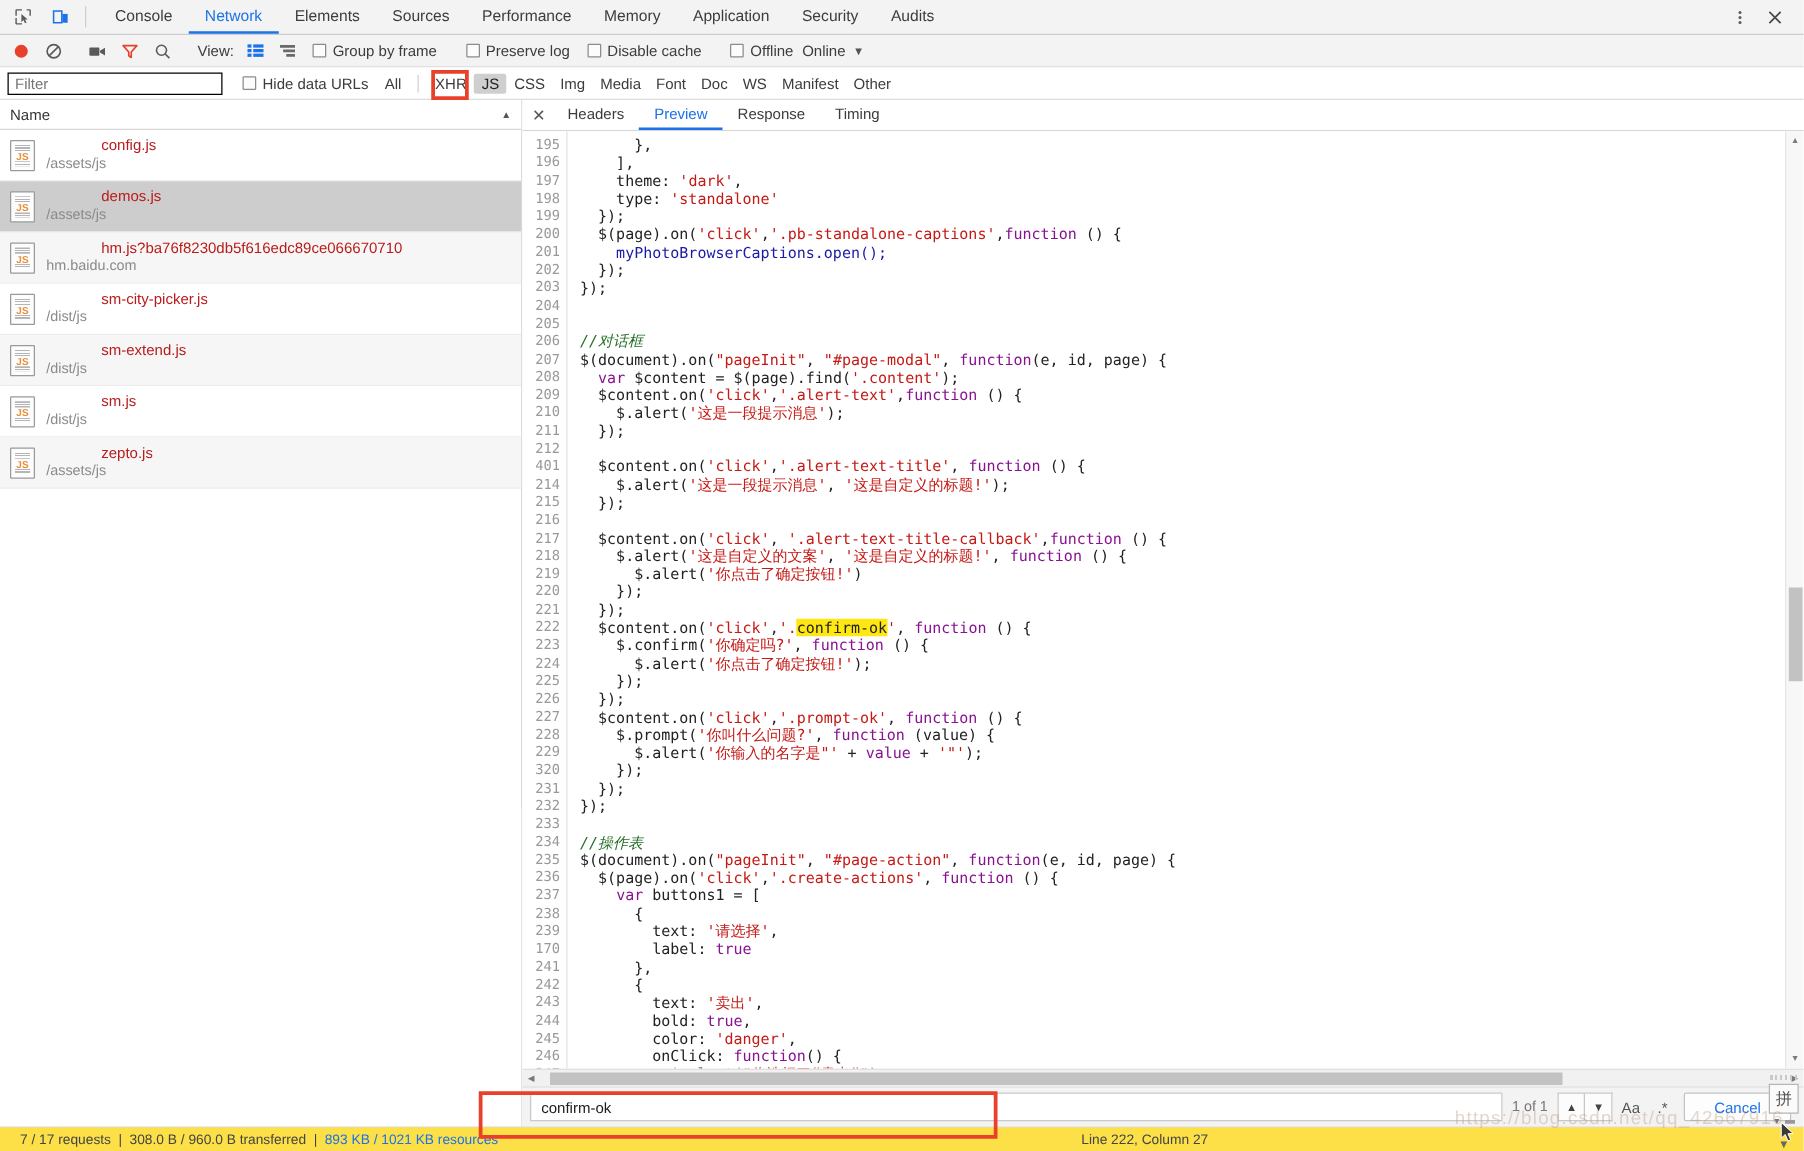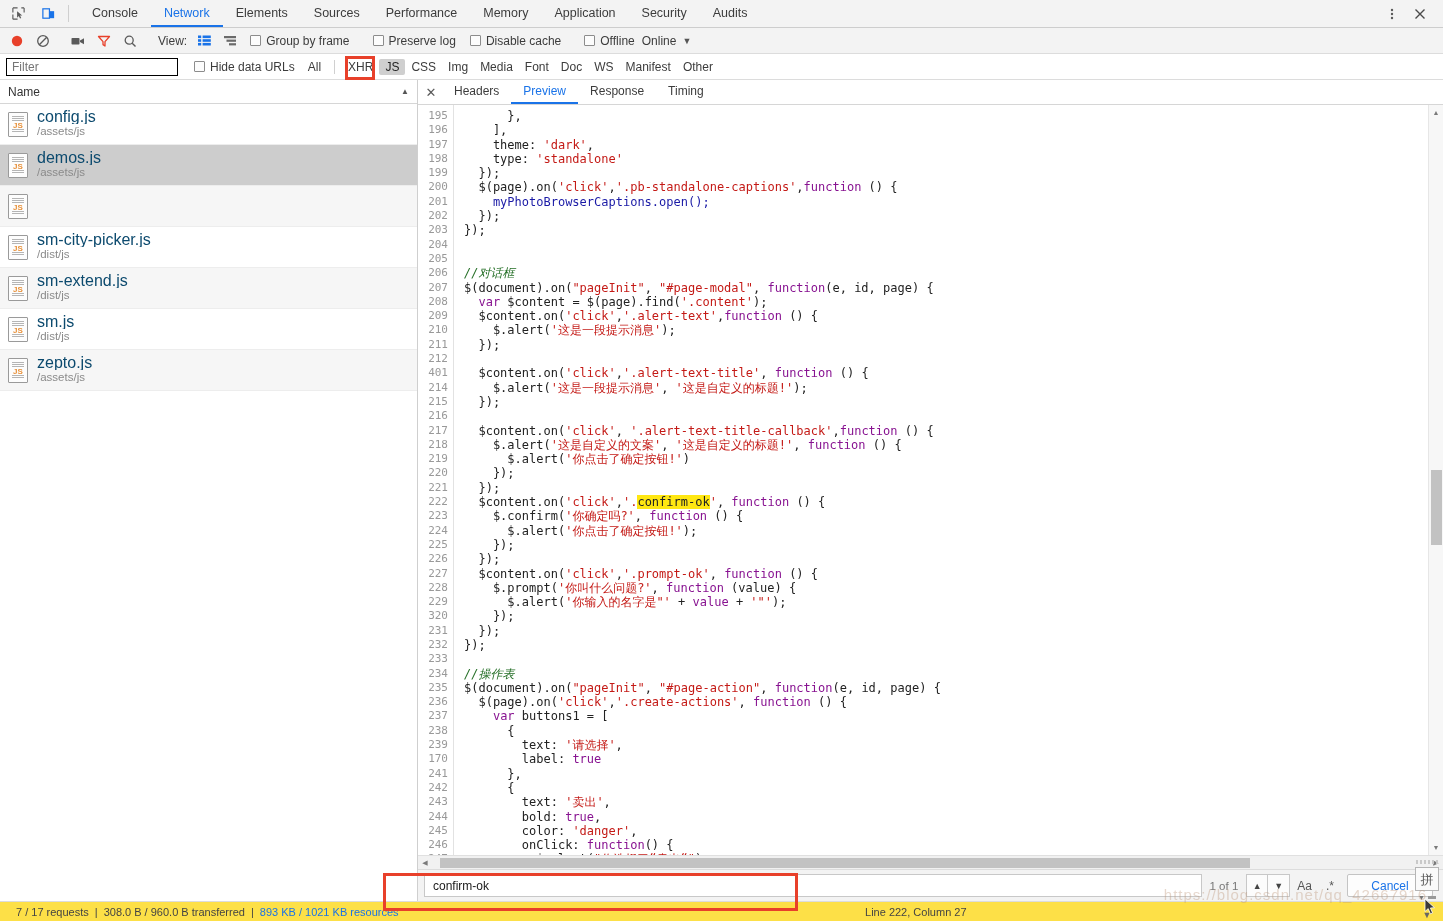--- a/index.html
+++ b/index.html
@@ -86,21 +86,21 @@
   }
   .jsicon::after {
     content: ""; position: absolute; left: 3px; right: 3px; bottom: 3px; height: 4px;
     background: repeating-linear-gradient(to bottom, #b5b5b5 0 1px, transparent 1px 2px);
   }
   .jsicon span {
     position: absolute; left: 0; right: 0; top: 8px; font-size: 8px; font-weight: bold;
     color: #e8913a; text-align: center; letter-spacing: 0px; line-height: 9px;
   }
   .req-texts { display: flex; flex-direction: column; justify-content: center; min-width: 0; }
-  .req-name { font-size: 16px; color: #0c4a6e; line-height: 15px; white-space: nowrap; overflow: hidden; text-overflow: ellipsis; }
+  .req-name { font-size: 12px; color: #b91c1c; line-height: 15px; white-space: nowrap; overflow: hidden; text-overflow: ellipsis; margin-left: 44px; }
   .req-path { font-size: 11.5px; color: #8a8a8a; line-height: 15px; white-space: nowrap; }
   .lp-filler { flex: 1 1 auto; background: #fff; }
 
   
   .rightpane { flex: 1 1 auto; display: flex; flex-direction: column; min-width: 0; background: #fff; position: relative; }
   .detail-tabs {
     height: 25px; flex: 0 0 25px; display: flex; align-items: stretch;
     border-bottom: 1px solid #d6d6d6; background: #fff; padding-left: 2px;
   }
   .dt-close { width: 22px; display: flex; align-items: center; justify-content: center; font-size: 13px; color: #5a5a5a; cursor: pointer; }
@@ -361,20 +361,24 @@
             </div>
           <div class="req-texts">
             <div class="req-name">demos.js</div>
             <div class="req-path">/assets/js</div>
           </div>
         </div>
         <div class="req-row alt">
           <div class="jsicon">
               <span>JS</span>
             </div>
+          <div class="req-texts">
+            <div class="req-name">hm.js?ba76f8230db5f616edc89ce066670710</div>
+            <div class="req-path">hm.baidu.com</div>
+          </div>
         </div>
         <div class="req-row">
           <div class="jsicon">
               <span>JS</span>
             </div>
           <div class="req-texts">
             <div class="req-name">sm-city-picker.js</div>
             <div class="req-path">/dist/js</div>
           </div>
         </div>

